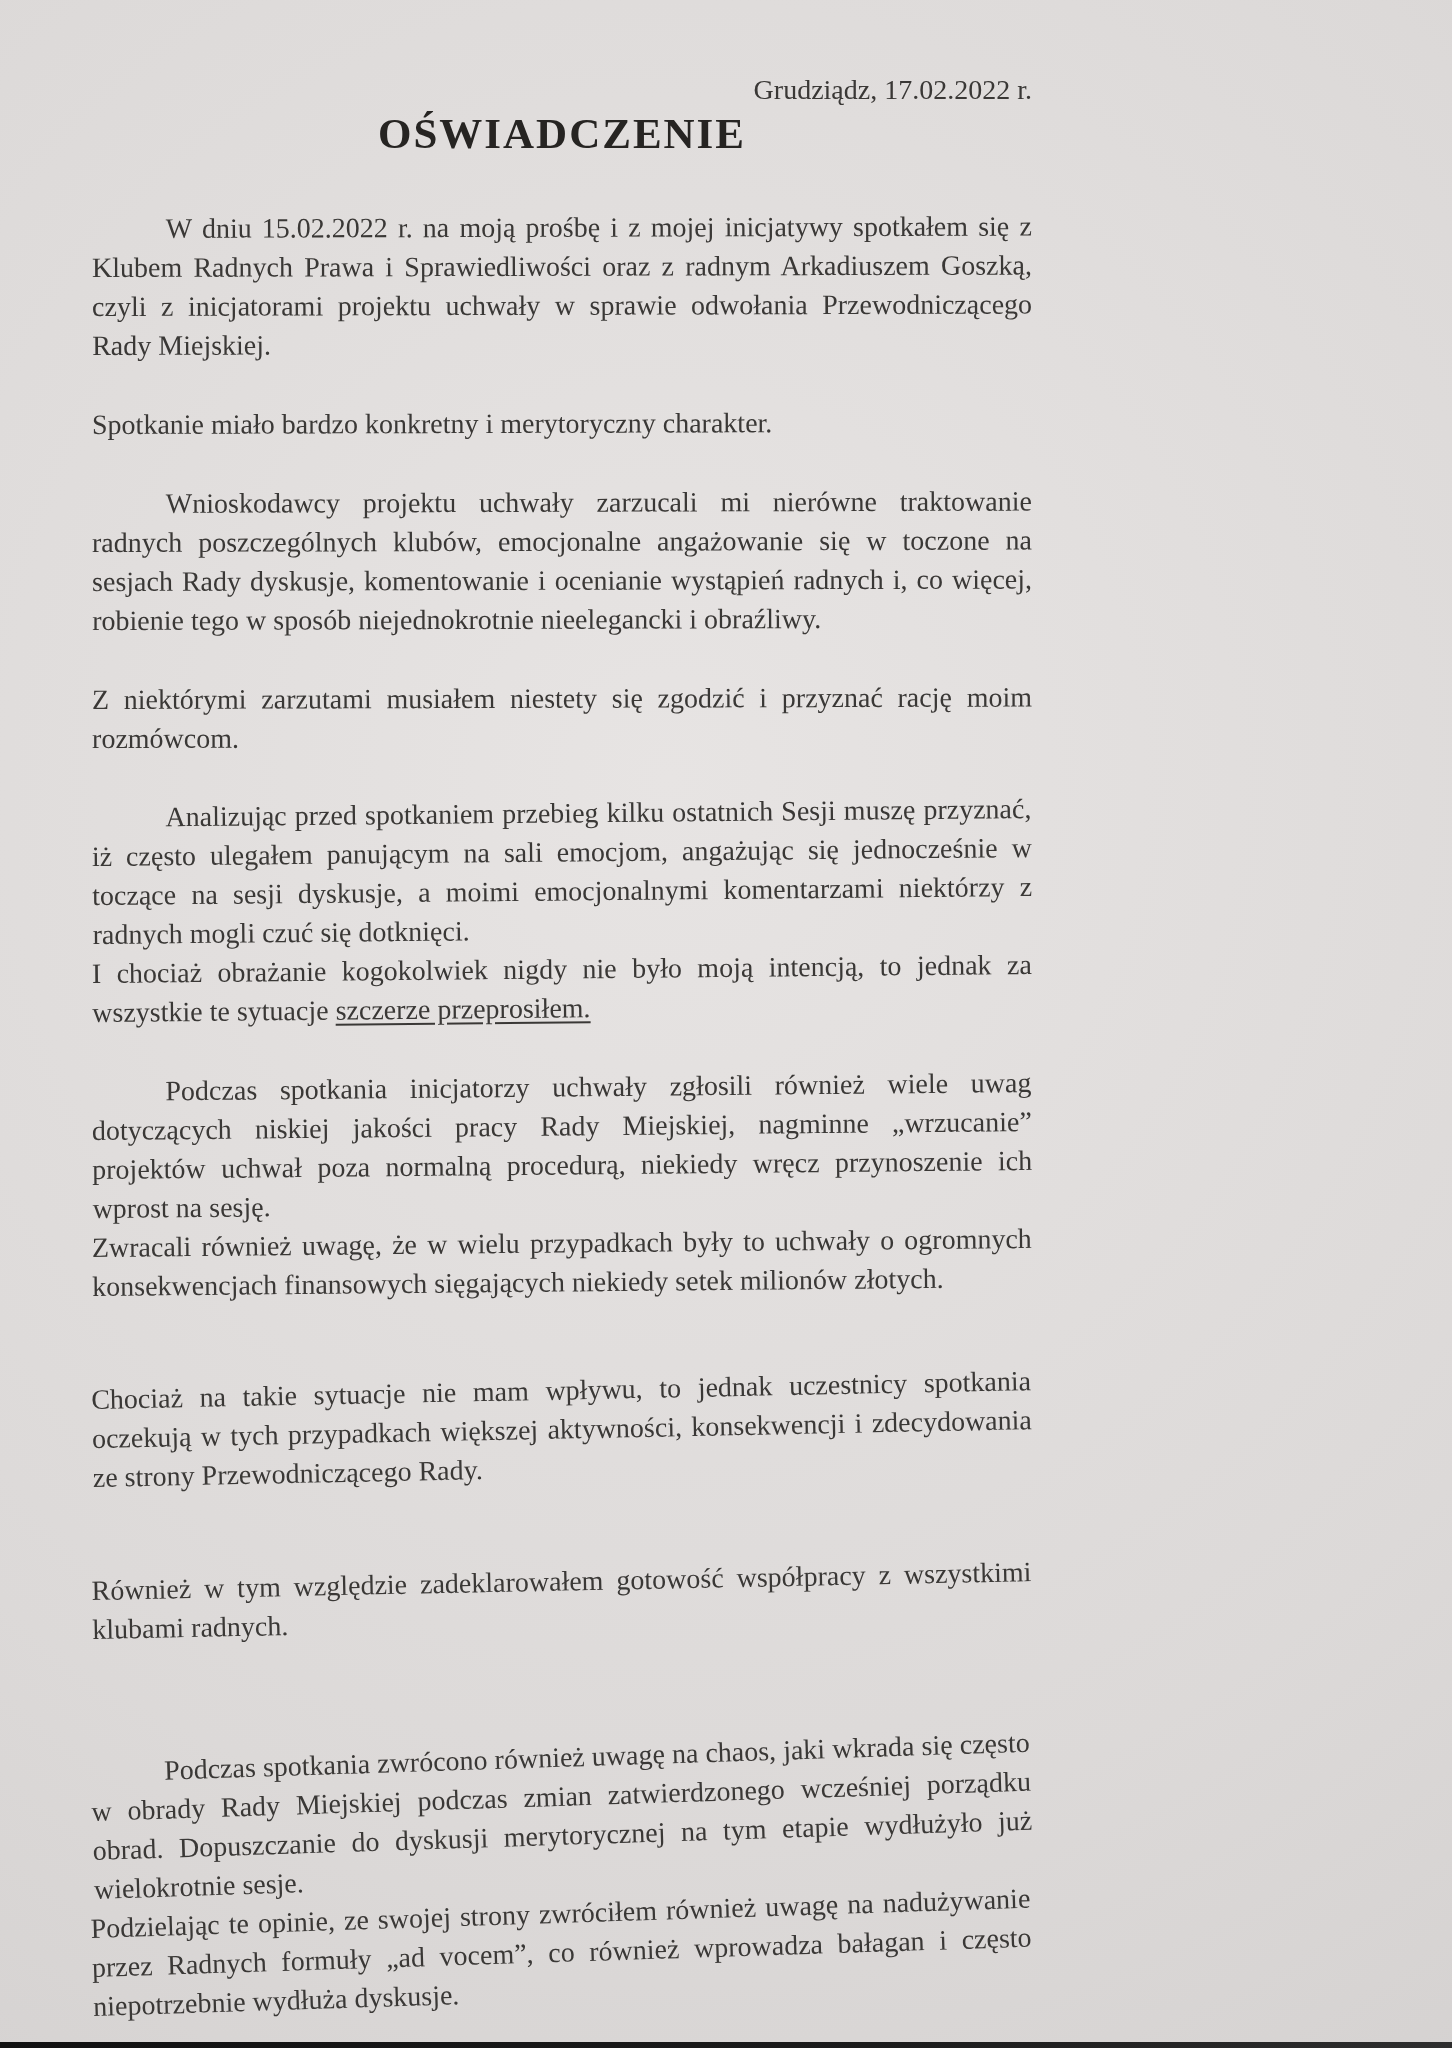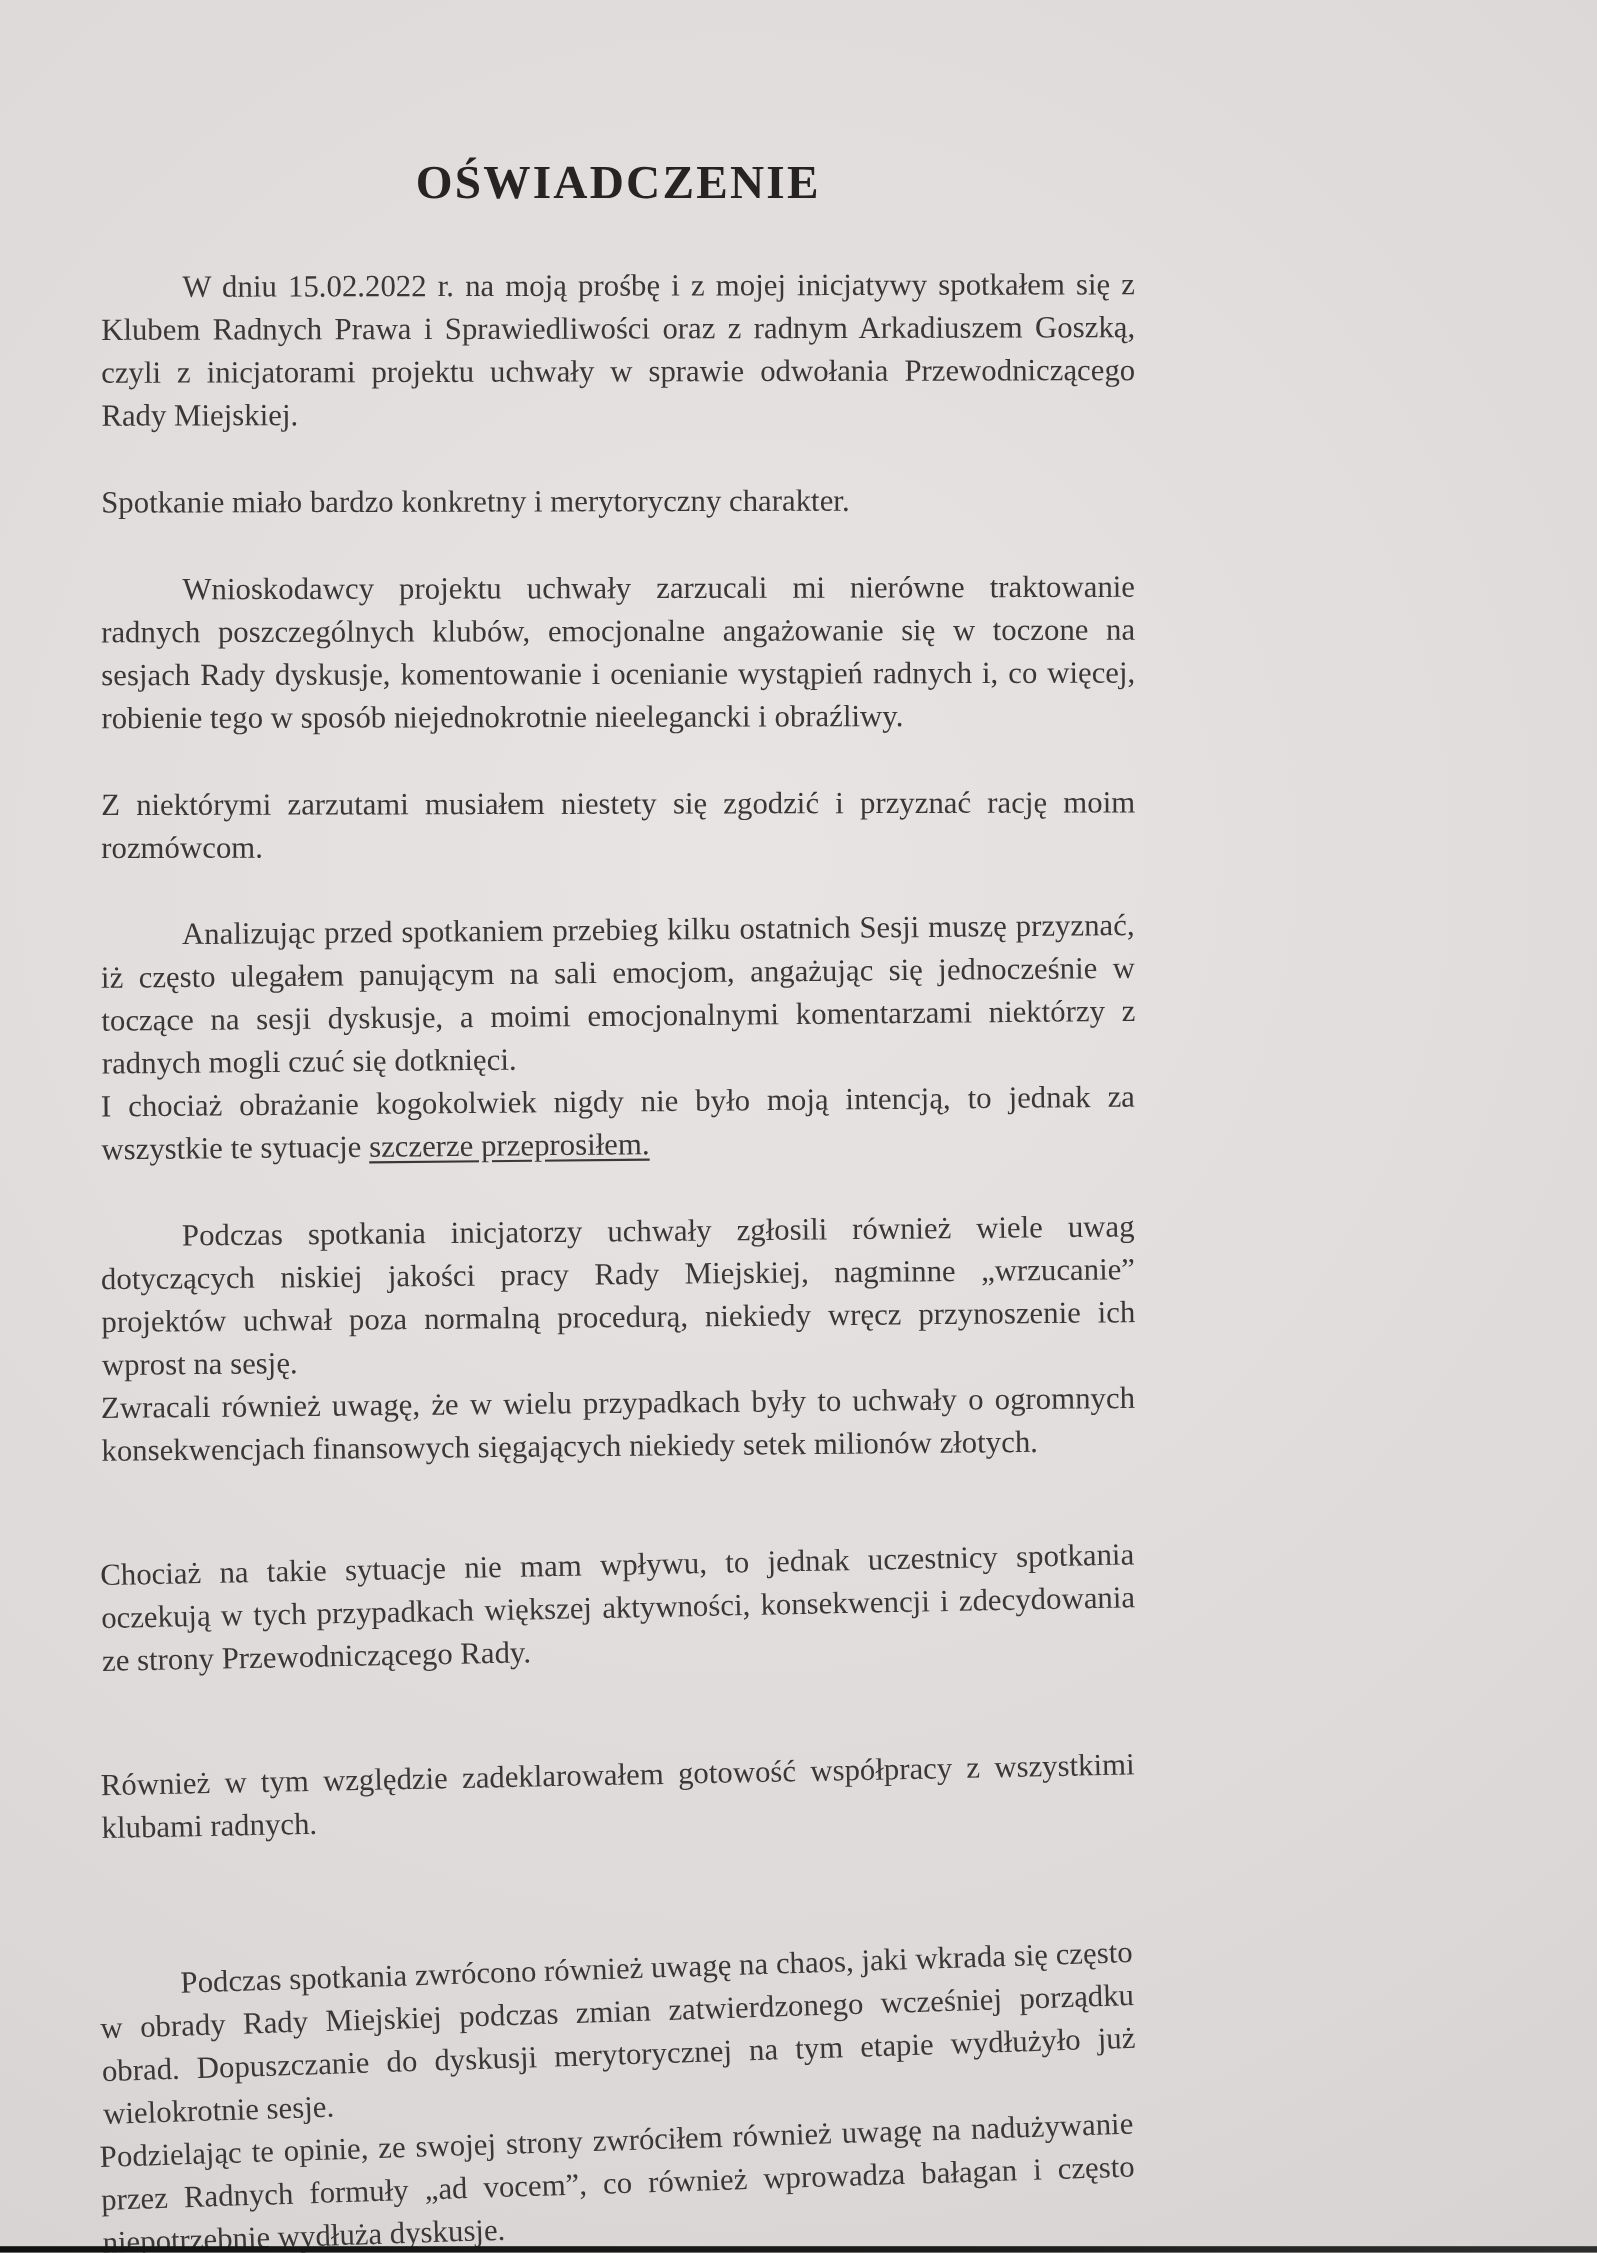--- a/index.html
+++ b/index.html
@@ -34,21 +34,20 @@
     position:relative;
     padding:70px 420px 0 92px; 
   }
   .date-line{
     text-align:right;
     font-size:28px;
     line-height:39px;
     color:var(--ink);
   }
   .doc-title{
-    margin-top:72px;
     text-align:center;
     font-size:43px;
     line-height:50px;
     font-weight:bold;
     letter-spacing:2px;
     color:var(--ink-dark);
   }
   .paragraphs{margin-top:50px;}
   .para{
     font-size:28px;
@@ -65,20 +64,21 @@
   .tilt-1{transform:rotate(-0.55deg);}
   .tilt-2{transform:rotate(-1.15deg);}
   .tilt-3{transform:rotate(-1.85deg);}
   .u{text-decoration:underline;text-underline-offset:4px;}
 </style>
 </head>
 <body>
 
 <div class="page">
   <div class="content">
+    <div class="date-line">Grudziądz, 17.02.2022 r.</div>
     <div class="doc-title">OŚWIADCZENIE</div>
     <div class="paragraphs">
         <p class="para gap-none tilt-0 indent"><span>W dniu 15.02.2022 r. na moją prośbę i z mojej inicjatywy spotkałem się z Klubem Radnych Prawa i Sprawiedliwości oraz z radnym Arkadiuszem Goszką, czyli z inicjatorami projektu uchwały w sprawie odwołania Przewodniczącego Rady Miejskiej.</span></p>
         <p class="para gap-normal tilt-0"><span>Spotkanie miało bardzo konkretny i merytoryczny charakter.</span></p>
         <p class="para gap-normal tilt-0 indent"><span>Wnioskodawcy projektu uchwały zarzucali mi nierówne traktowanie radnych poszczególnych klubów, emocjonalne angażowanie się w toczone na sesjach Rady dyskusje, komentowanie i ocenianie wystąpień radnych i, co więcej, robienie tego w sposób niejednokrotnie nieelegancki i obraźliwy.</span></p>
         <p class="para gap-normal tilt-0"><span>Z niektórymi zarzutami musiałem niestety się zgodzić i przyznać rację moim rozmówcom.</span></p>
         <p class="para gap-normal tilt-1 indent"><span>Analizując przed spotkaniem przebieg kilku ostatnich Sesji muszę przyznać, iż często ulegałem panującym na sali emocjom, angażując się jednocześnie w toczące na sesji dyskusje, a moimi emocjonalnymi komentarzami niektórzy z radnych mogli czuć się dotknięci.</span></p>
         <p class="para gap-none tilt-1"><span>I chociaż obrażanie kogokolwiek nigdy nie było moją intencją, to jednak za wszystkie te sytuacje </span><span class="u">szczerze przeprosiłem.</span></p>
         <p class="para gap-normal tilt-1 indent"><span>Podczas spotkania inicjatorzy uchwały zgłosili również wiele uwag dotyczących niskiej jakości pracy Rady Miejskiej, nagminne „wrzucanie” projektów uchwał poza normalną procedurą, niekiedy wręcz przynoszenie ich wprost na sesję.</span></p>
         <p class="para gap-none tilt-1"><span>Zwracali również uwagę, że w wielu przypadkach były to uchwały o ogromnych konsekwencjach finansowych sięgających niekiedy setek milionów złotych.</span></p>

